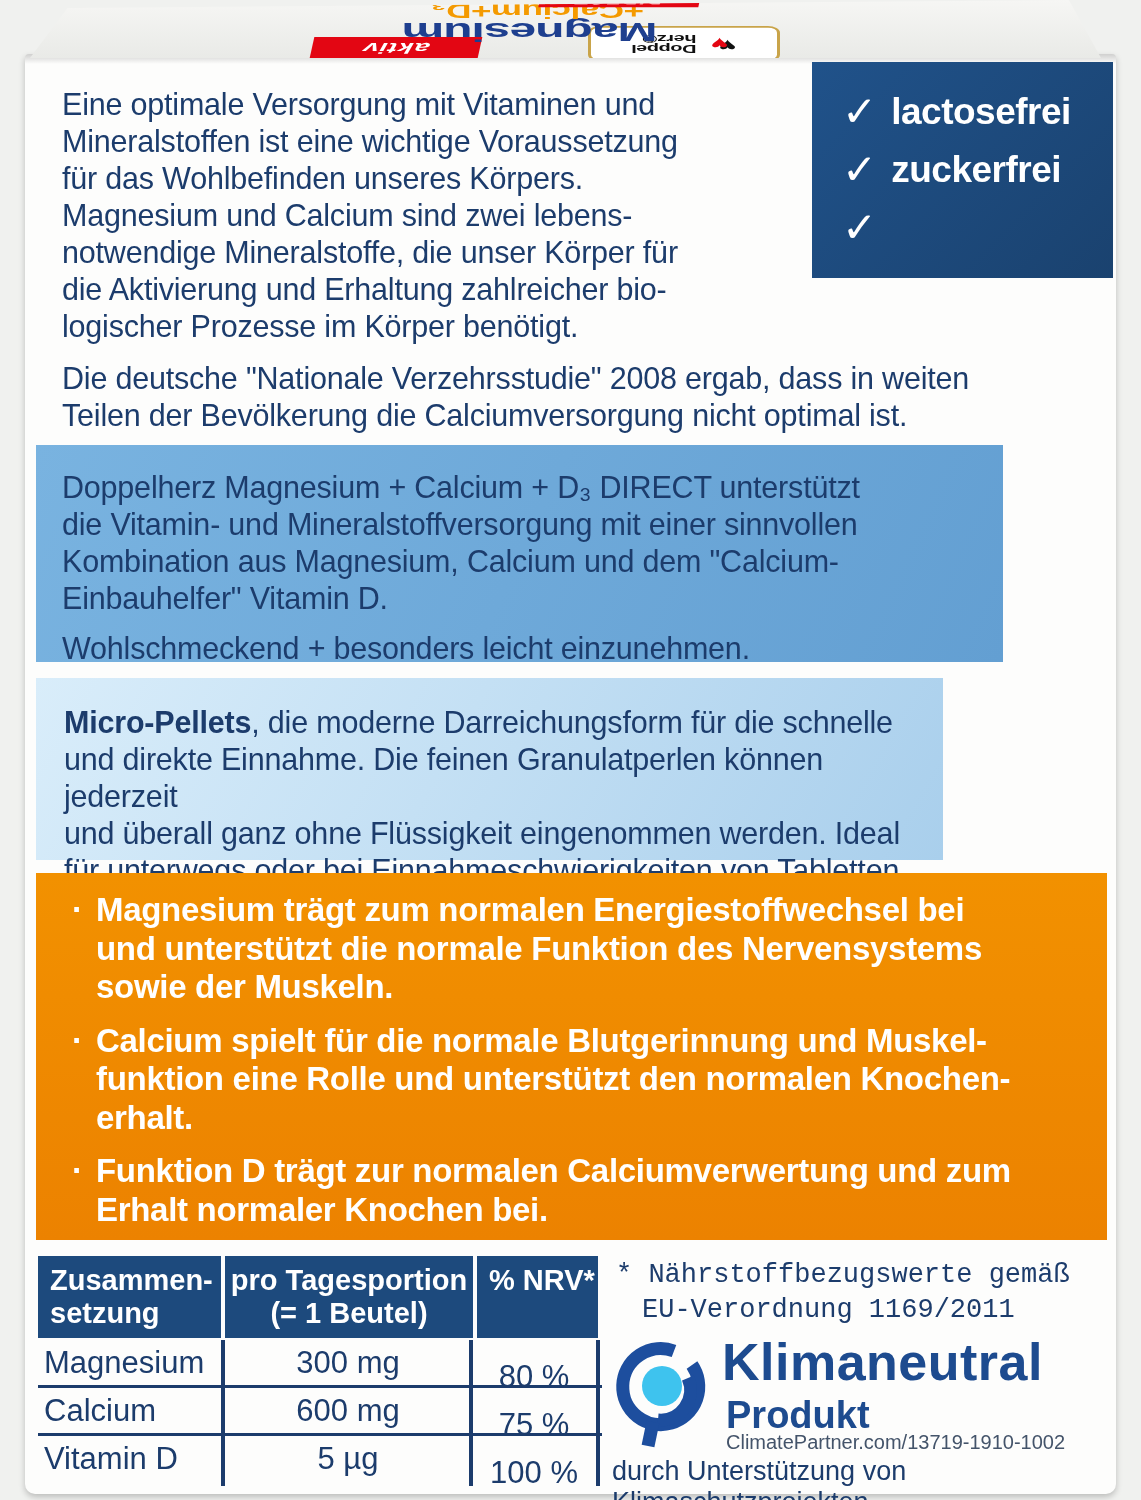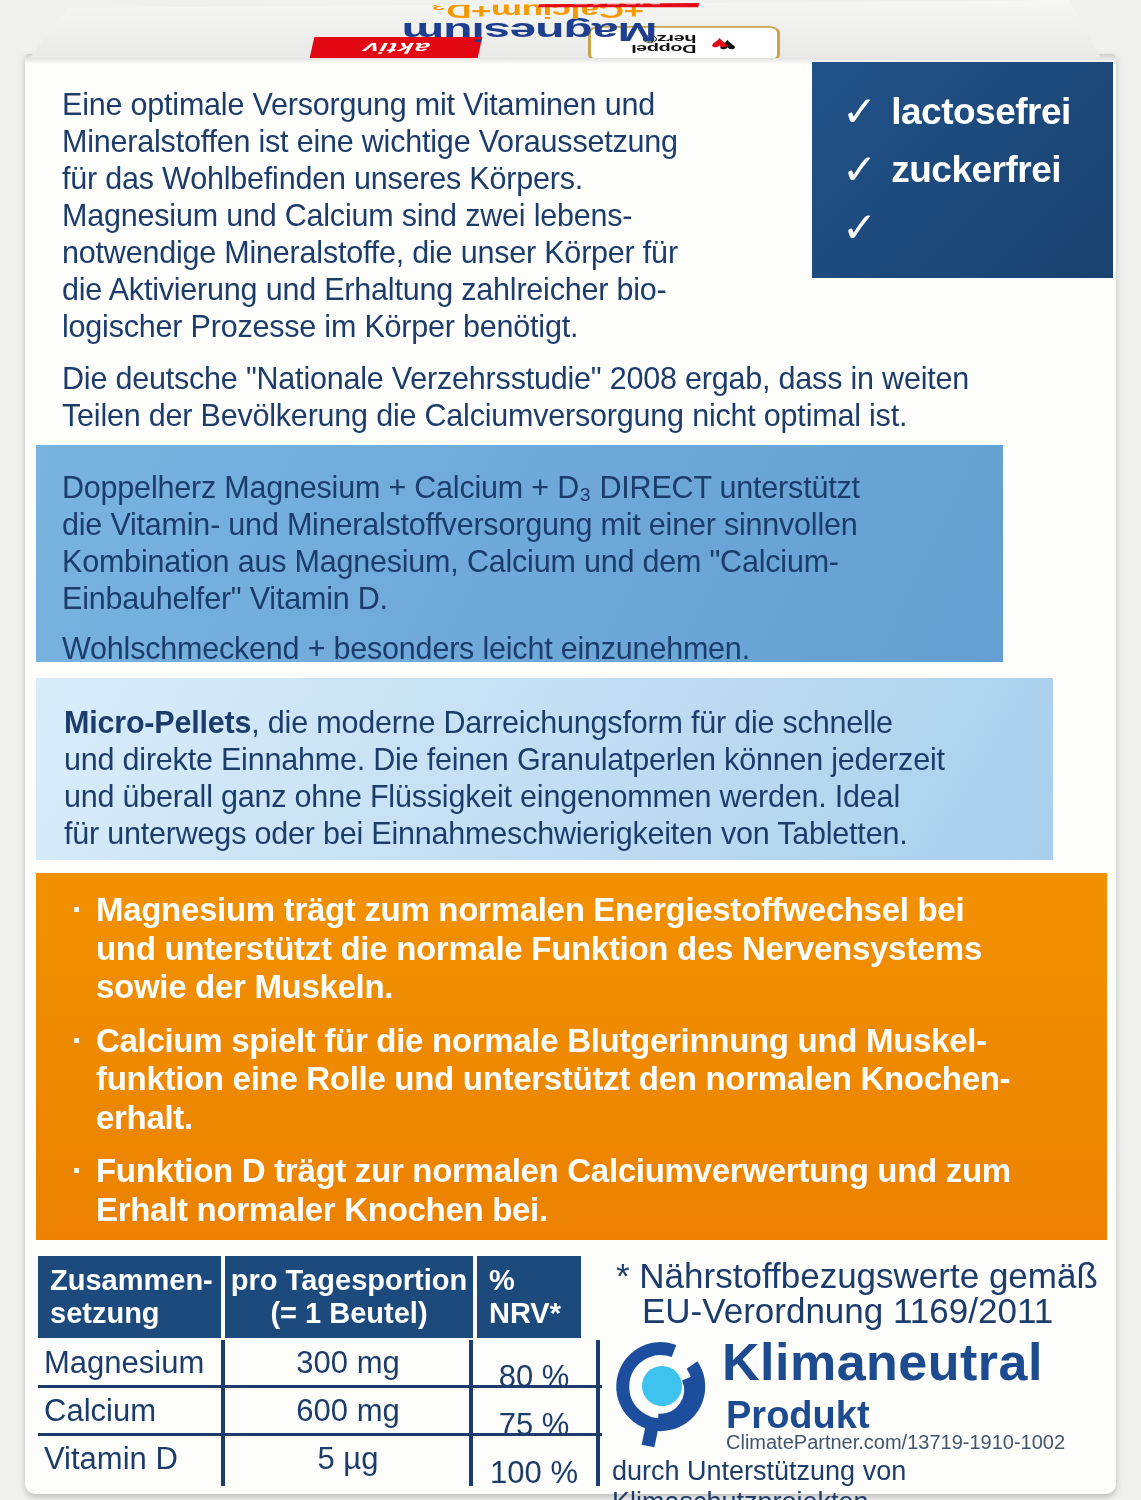--- a/index.html
+++ b/index.html
@@ -100,21 +100,21 @@
   .study{position:absolute;left:62px;top:360px;width:1050px;}
 
   .benefit-box{
     position:absolute;left:36px;top:445px;width:967px;height:217px;
     background:linear-gradient(115deg,#79b3e0,#639fd2);
     box-sizing:border-box;padding:24px 26px 0 26px;
   }
   .benefit-box .p2{margin-top:13px;}
 
   .pellets-box{
-    position:absolute;left:36px;top:678px;width:1017px;height:182px;
+    position:absolute;left:36px;top:678px;width:907px;height:182px;
     background:linear-gradient(120deg,var(--light-blue-1,#d9edfa) 0%,#c4e0f4 45%,var(--light-blue-2,#a9cfec) 100%);
     box-sizing:border-box;padding:26px 28px 0 28px;
   }
   .bold{font-weight:bold;}
 
   .orange-box{
     position:absolute;left:36px;top:873px;width:1071px;height:367px;
     background:linear-gradient(180deg,#f29100,#ec8200);
     box-sizing:border-box;padding:18px 30px 0 36px;color:#fff;
   }
@@ -124,35 +124,35 @@
 
   
   .ntable{position:absolute;left:38px;top:1256px;width:564px;}
   .thead{display:flex;gap:4px;height:82px;}
   .th{
     background:var(--navy-panel,#1d4a7d);color:#fff;font-weight:600;
     font-size:29px;line-height:33px;box-sizing:border-box;padding-top:8px;
   }
   .th.c1{width:183px;padding-left:12px;}
   .th.c2{width:248px;text-align:center;}
-  .th.c3{width:104px;padding-left:12px;}
+  .th.c3{width:121px;padding-left:12px;}
   .tbody{position:relative;margin-top:2px;}
   .tr{display:flex;height:45px;align-items:center;font-size:31px;}
   .tr.rule{border-bottom:3.5px solid var(--navy-text,#1c3c6c);}
   .td.c1{width:186px;padding-left:6px;box-sizing:border-box;}
   .td.c2{width:248px;text-align:center;}
   .td.c3{width:124px;text-align:center;margin-top:28px;}
   .vline{position:absolute;top:0;width:3.5px;height:146px;background:var(--navy-text,#1c3c6c);}
   .v1{left:183px;} .v2{left:431px;} .v3{left:558px;}
 
   
   .footnote{
     position:absolute;left:616px;top:1258px;width:470px;
-    font-size:35px;line-height:35px;
-    text-indent:-26px;padding-left:26px;
+    font-size:27px;line-height:35px;
+    text-indent:-26px;padding-left:26px;font-family:Liberation Mono, monospace;
   }
   .cp-logo{position:absolute;left:612px;top:1338px;width:100px;height:112px;}
   .kn-title{position:absolute;left:722px;top:1332px;font-size:52px;font-weight:bold;
     color:var(--cp-blue,#1d4b8f);letter-spacing:0.5px;}
   .kn-sub{position:absolute;left:726px;top:1394px;font-size:38px;font-weight:bold;
     color:var(--cp-blue,#1d4b8f);}
   .kn-ref{position:absolute;left:726px;top:1431px;font-size:20px;color:var(--cp-gray,#44546a);}
   .kn-caption{position:absolute;left:612px;top:1456px;width:500px;font-size:27px;}
 </style>
 </head>

